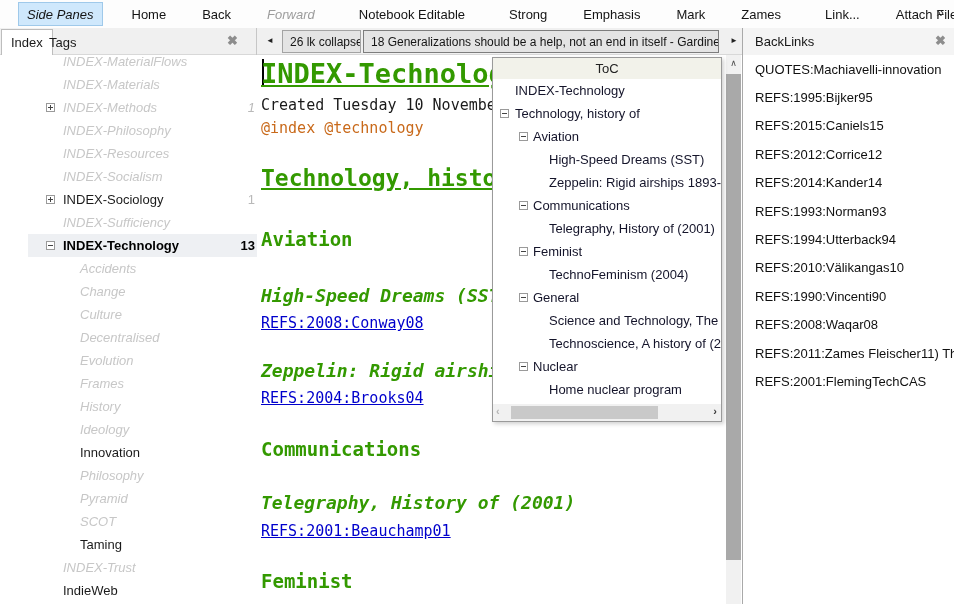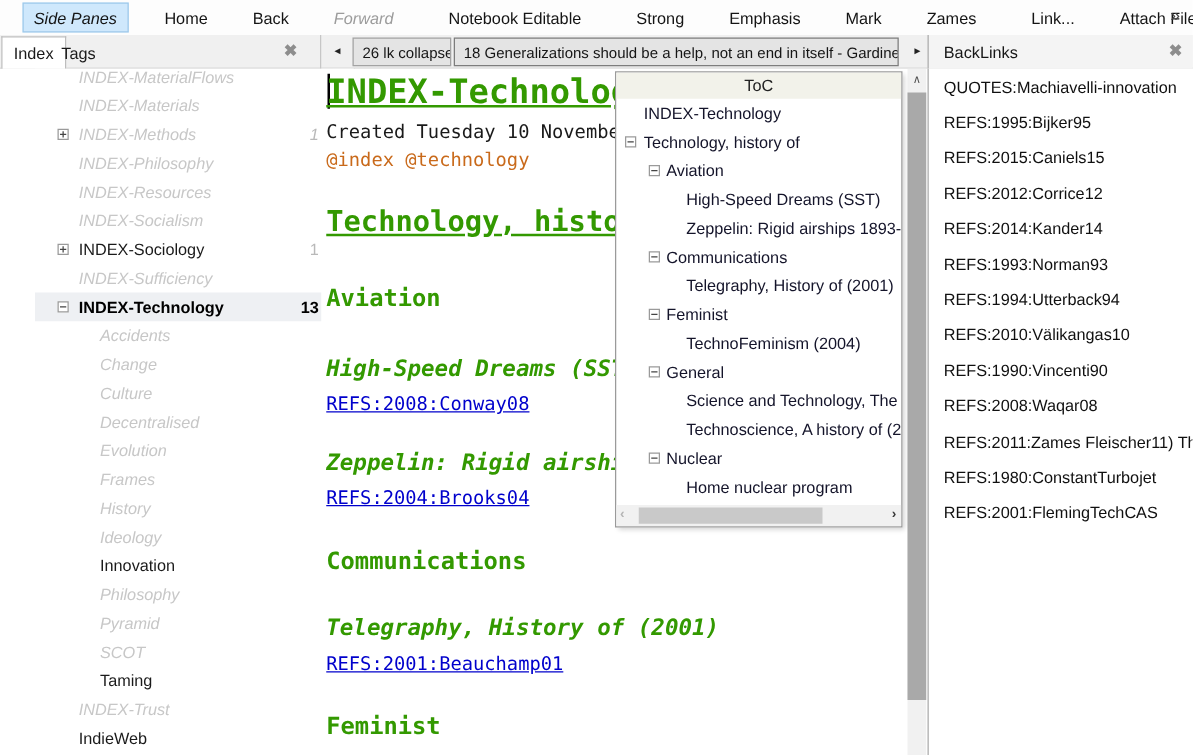--- a/index.html
+++ b/index.html
@@ -258,21 +258,20 @@
   <div class="blrow">REFS:1995:Bijker95</div>
   <div class="blrow">REFS:2015:Caniels15</div>
   <div class="blrow">REFS:2012:Corrice12</div>
   <div class="blrow">REFS:2014:Kander14</div>
   <div class="blrow">REFS:1993:Norman93</div>
   <div class="blrow">REFS:1994:Utterback94</div>
   <div class="blrow">REFS:2010:Välikangas10</div>
   <div class="blrow">REFS:1990:Vincenti90</div>
   <div class="blrow">REFS:2008:Waqar08</div>
   <div class="blrow">REFS:2011:Zames Fleischer11) The ...</div>
-  <div class="blrow">REFS:1980:ConstantTurbojet</div>
   <div class="blrow">REFS:2001:FlemingTechCAS</div>
 </div>
 
 <div class="toc">
   <div class="toc-head">ToC</div>
   <div class="trow t0">
       <span class="tlabel">INDEX-Technology</span>
     </div>
   <div class="trow t1">
       <span class="box"></span>

